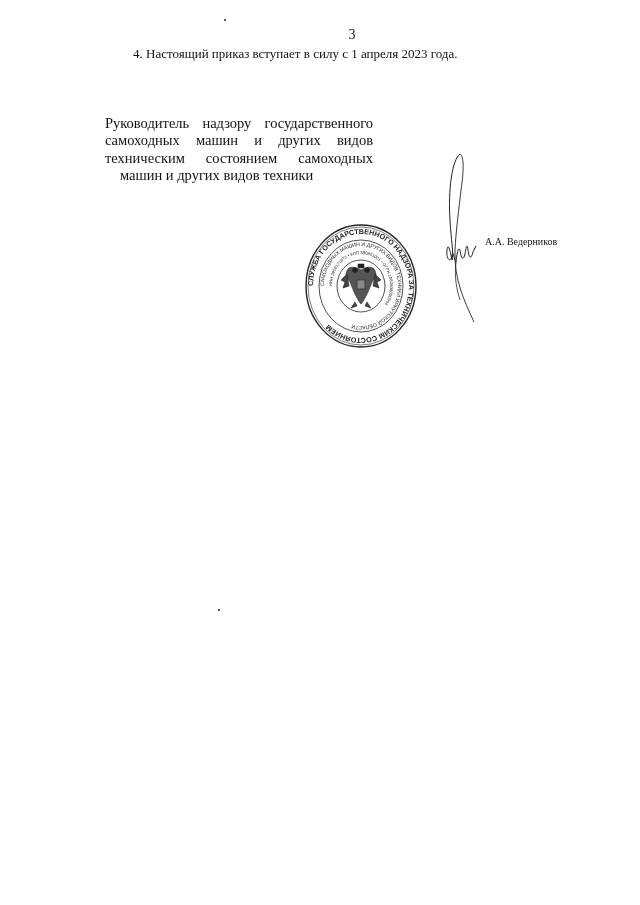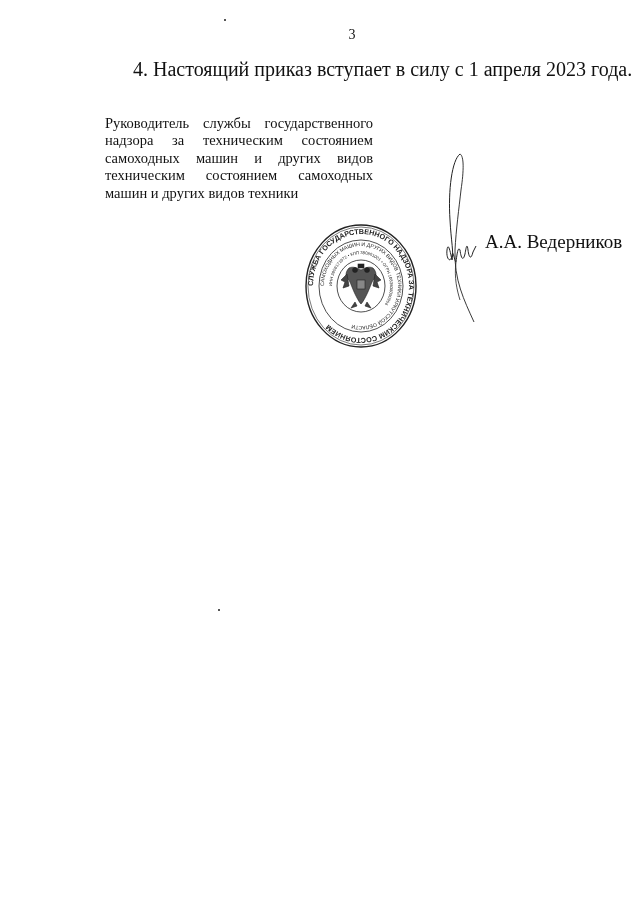--- a/index.html
+++ b/index.html
@@ -5,53 +5,52 @@
     html, body { margin: 0; padding: 0; background: #ffffff; }
     body {
       width: 640px; height: 905px; position: relative; overflow: hidden;
       font-family: "Liberation Serif", "DejaVu Serif", serif; color: #111;
     }
     .page-number {
       position: absolute; left: 344px; top: 27px; width: 16px; text-align: center;
       font-size: 14px; line-height: 16px;
     }
     .clause {
-      position: absolute; left: 133px; top: 60px;
-      font-size: 20px; line-height: 18px; white-space: nowrap;
+      position: absolute; left: 133px; top: 45px;
+      font-size: 13px; line-height: 18px; white-space: nowrap;
     }
     .position-block {
       position: absolute; left: 105px; top: 115px; width: 268px;
       font-size: 14.5px; line-height: 17.4px; text-align: justify;
       text-align-last: left;
     }
     .position-block .line {
       display: block; text-align: justify; text-align-last: justify; white-space: nowrap;
     }
-    .position-block .line.last { text-align-last: left; }
+    .position-block .line.last { text-align-last: left; margin-left: 15px; }
     .signer {
       position: absolute; left: 485px; top: 233px;
-      font-size: 19px; line-height: 18px; white-space: nowrap;
+      font-size: 10px; line-height: 18px; white-space: nowrap;
     }
     .signature { position: absolute; left: 430px; top: 150px; width: 60px; height: 175px; }
     .stamp { position: absolute; left: 305px; top: 222px; width: 112px; height: 128px; }
     .speck { position: absolute; width: 2px; height: 2px; background: #555; }
   </style>
 </head>
 <body>
 
 <div class="speck" style="left:224px; top:19px;"></div>
 <div class="speck" style="left:218px; top:609px;"></div>
 
 <div class="page-number">3</div>
 
 <div class="clause">4. Настоящий приказ вступает в силу с 1 апреля 2023 года.</div>
 
 <div class="position-block">
-  <span class="line">Руководитель службы государственного</span>
-  <span class="line">надзора за техническим состоянием</span>
+  <span class="line">Руководитель надзору государственного</span>
   <span class="line">самоходных машин и других видов</span>
   <span class="line">техническим состоянием самоходных</span>
   <span class="line last">машин и других видов техники</span>
 </div>
 
 <svg class="stamp" viewBox="0 0 112 128">
   <defs>
     <path id="outerArc" d="M56,64 m-48,0 a48,52 0 1,1 96,0 a48,52 0 1,1 -96,0"></path>
     <path id="innerArc" d="M56,64 m-37,0 a37,40 0 1,1 74,0 a37,40 0 1,1 -74,0"></path>
     <path id="codeArc" d="M56,64 m-29,0 a29,32 0 1,1 58,0 a29,32 0 1,1 -58,0"></path>

